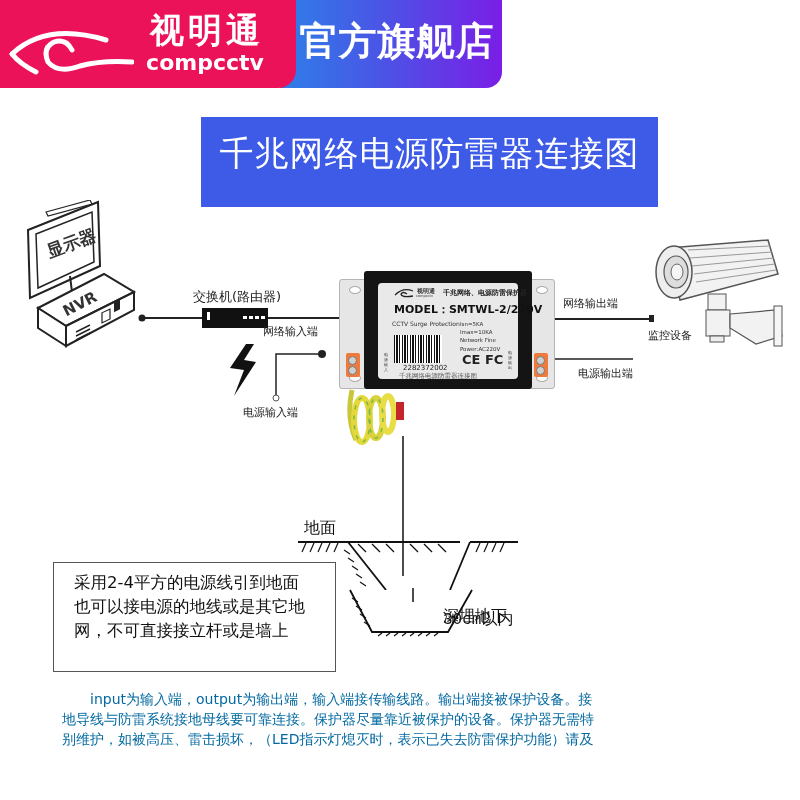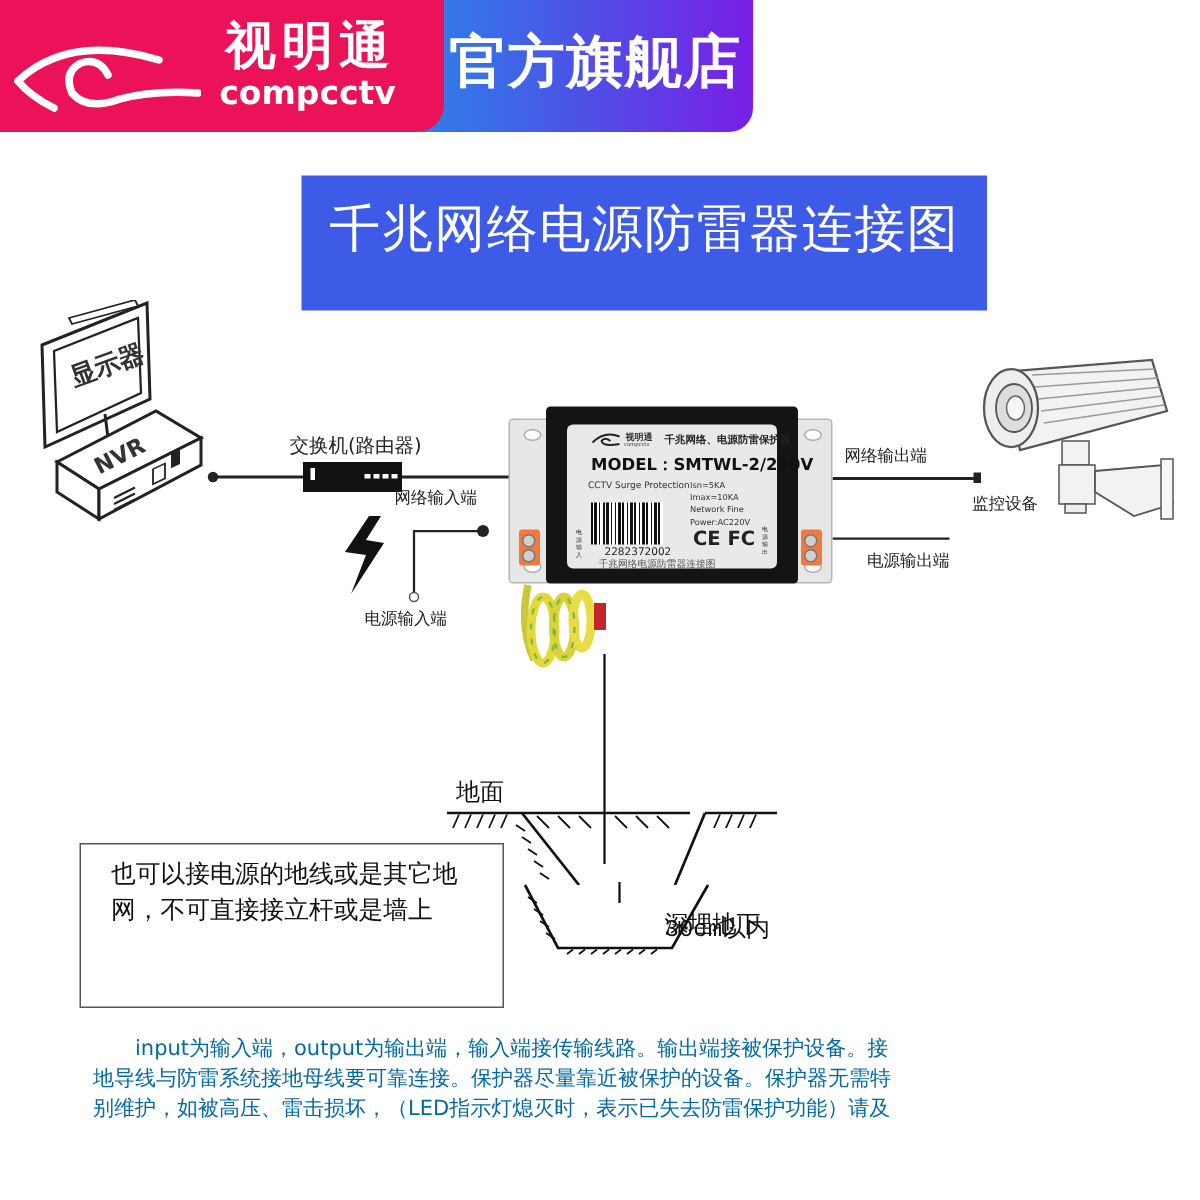--- a/index.html
+++ b/index.html
@@ -271,20 +271,21 @@
       <line x1="88" y1="48" x2="92" y2="45"></line>
     <line x1="96" y1="48" x2="100" y2="45"></line>
       <line x1="104" y1="48" x2="108" y2="45"></line>
   </g>
 </svg>
 <div class="abs ground-lbl" style="left:304px;top:518px;">地面</div>
 <div class="abs ground-lbl" style="left:443px;top:606px;line-height:20px;">深埋地下</div>
 <div class="abs ground-lbl" style="left:443px;top:610px;line-height:20px;font-family:Liberation Mono, monospace;">30cm以内</div>
 
 <div class="abs note-box">
+  <div class="note-line">采用2-4平方的电源线引到地面</div>
   <div class="note-line">也可以接电源的地线或是其它地</div>
   <div class="note-line">网，不可直接接立杆或是墙上</div>
 </div>
 
 <div class="abs bottom-text">
   <div class="bottom-line">　　input为输入端，output为输出端，输入端接传输线路。输出端接被保护设备。接</div>
   <div class="bottom-line">地导线与防雷系统接地母线要可靠连接。保护器尽量靠近被保护的设备。保护器无需特</div>
   <div class="bottom-line">别维护，如被高压、雷击损坏，（LED指示灯熄灭时，表示已失去防雷保护功能）请及</div>
 </div>
 

